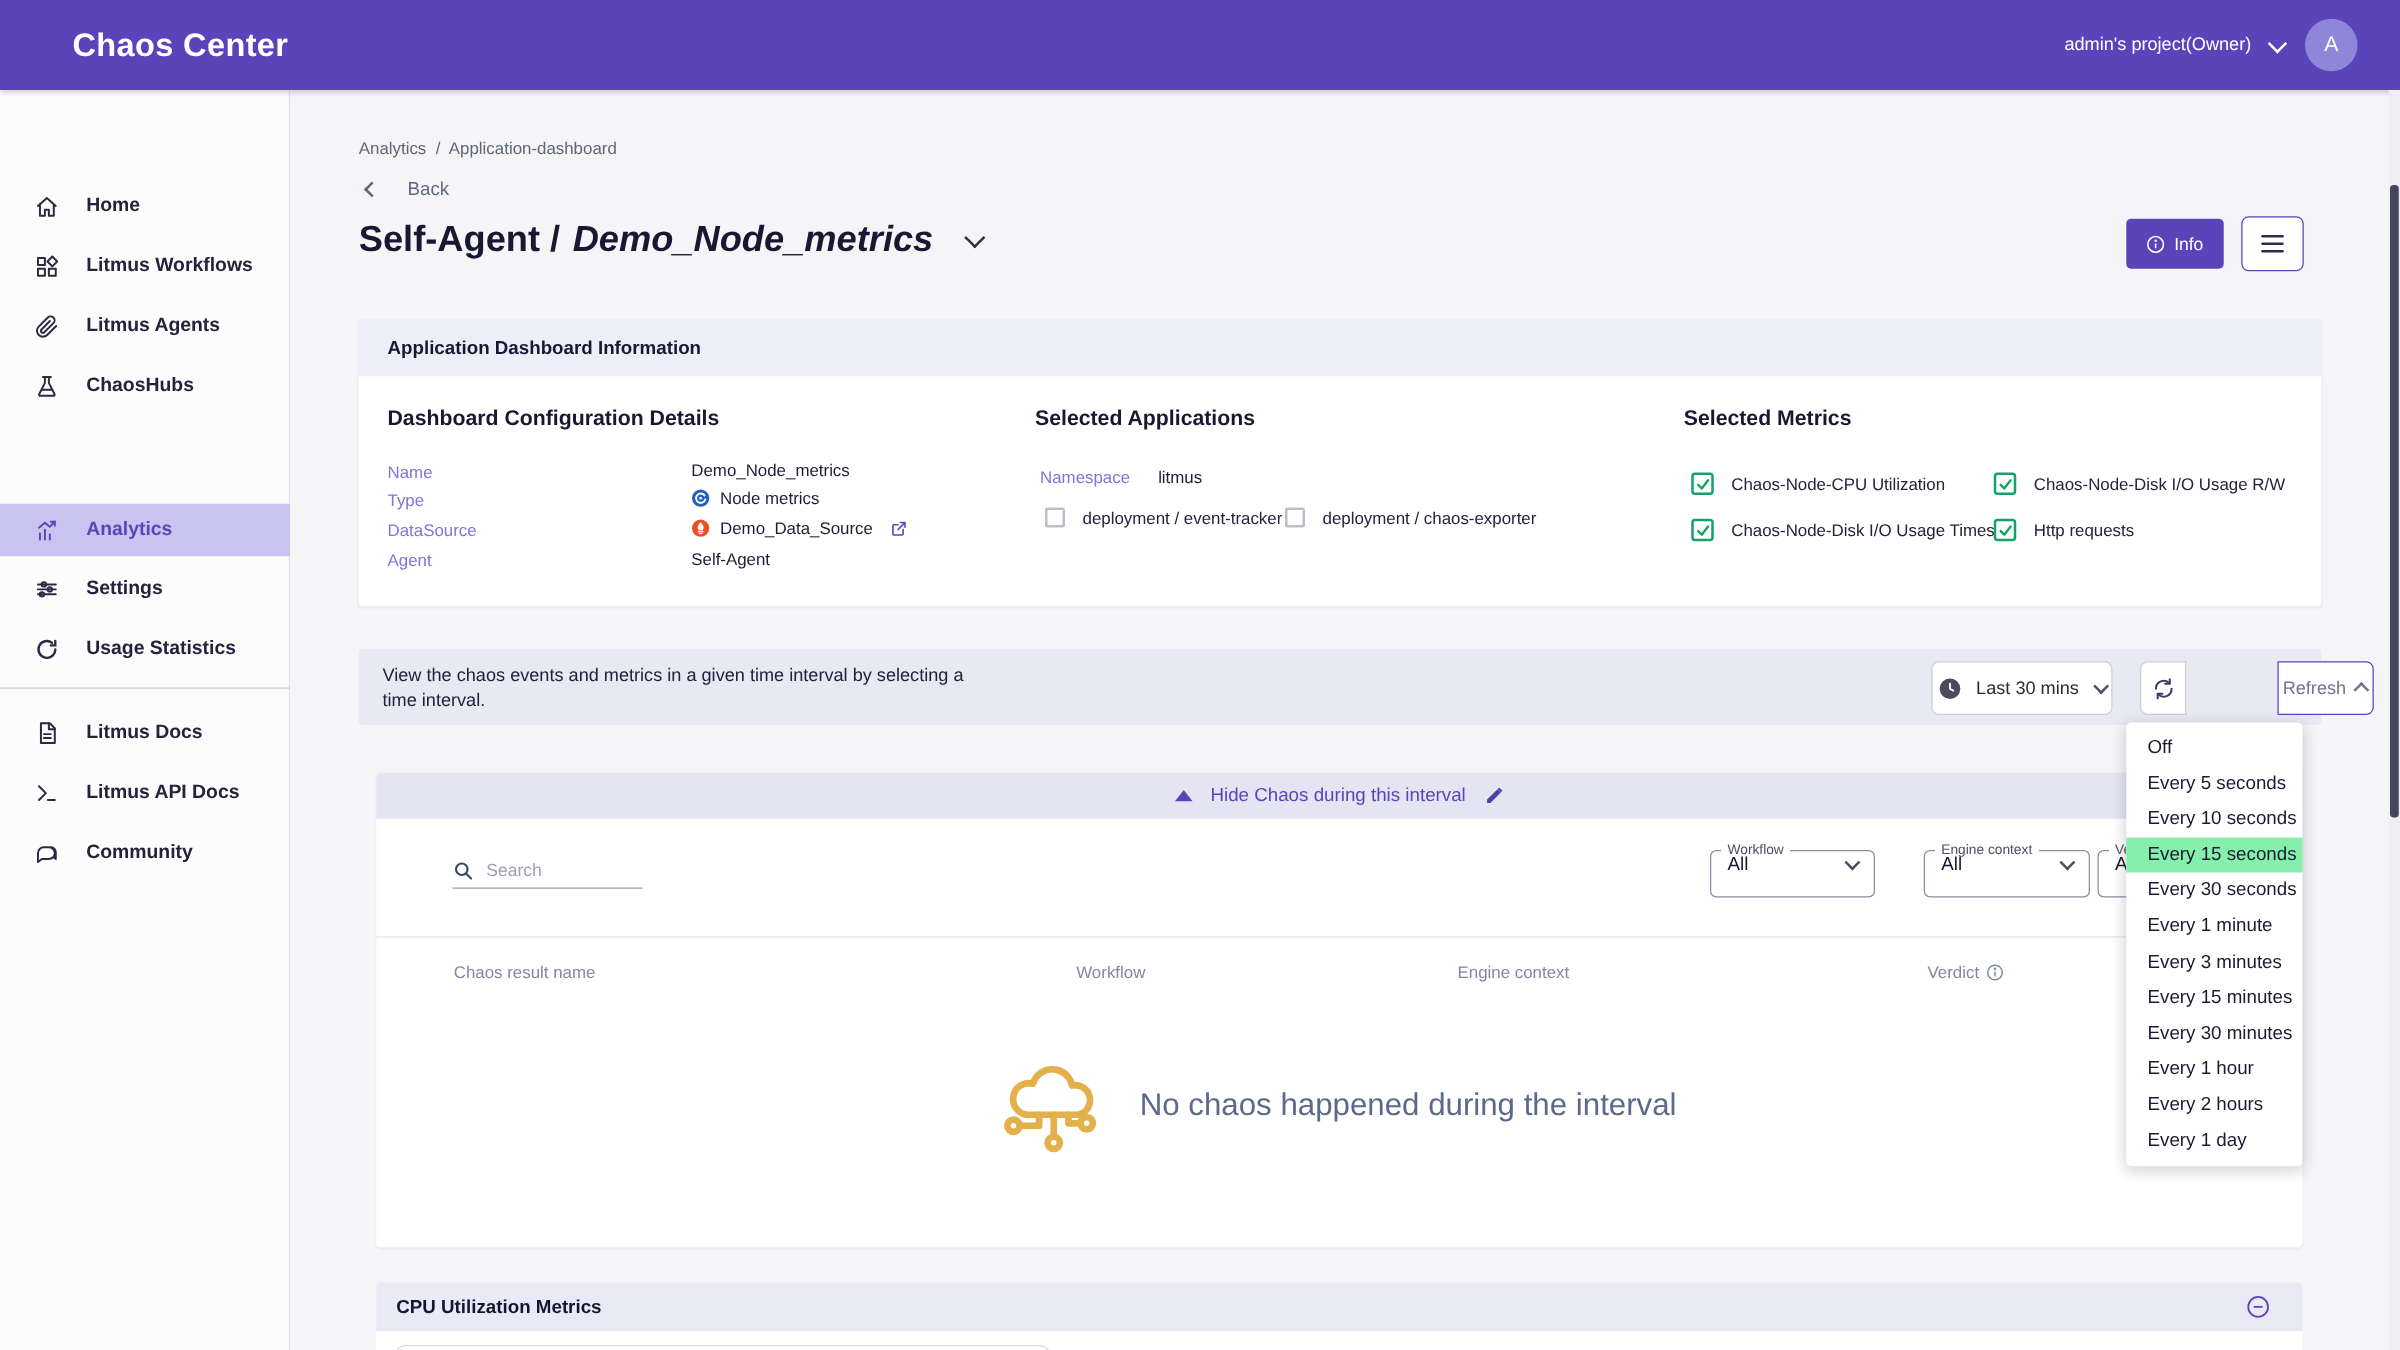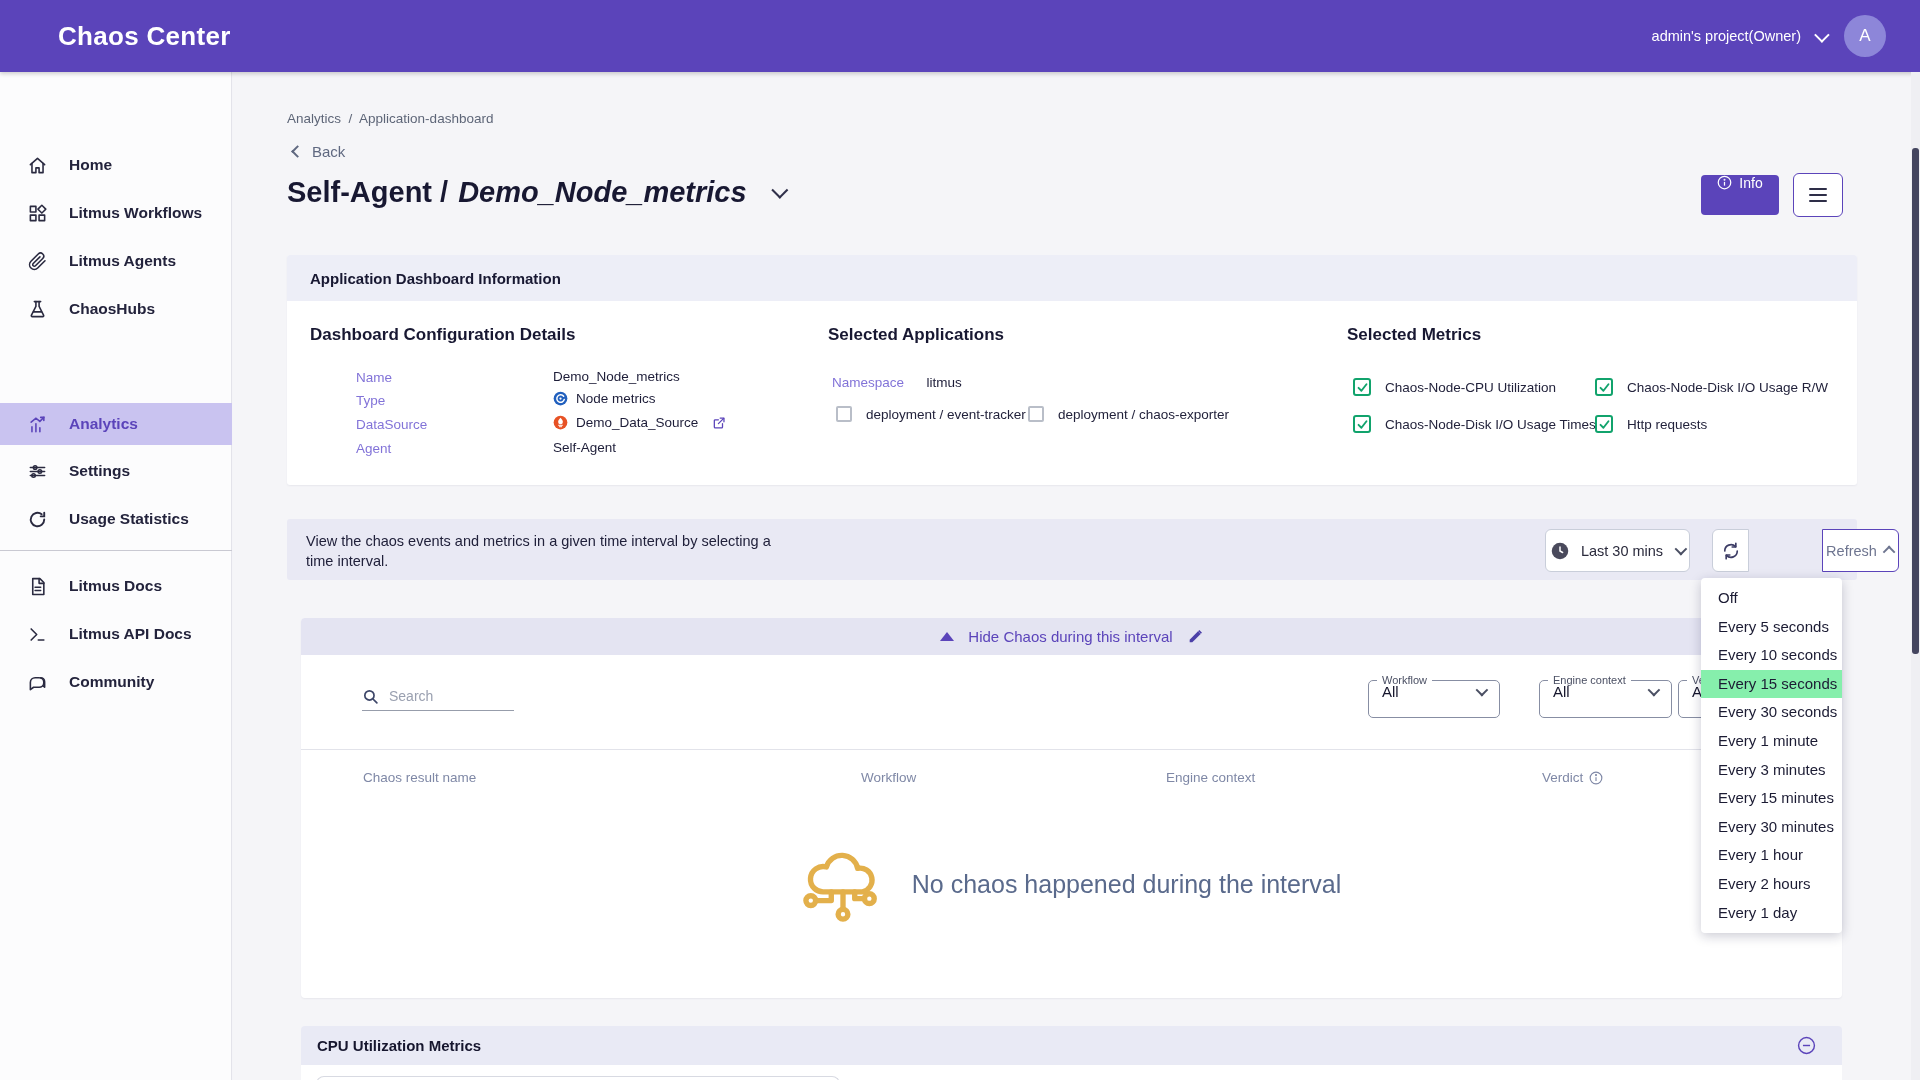--- a/index.html
+++ b/index.html
@@ -26,43 +26,43 @@
   .nav-item svg { width:19px; height:19px; stroke:#2A2A40; }
   .nav-item.active { background:#C9C3F0; color:#5B44BA; }
   .nav-item.active svg { stroke:#5B44BA; }
   .side-divider { position:absolute; left:0; top:478px; width:232px; height:1px; background:#C9C9D2; }
 
   
   .main-bg { position:absolute; left:233px; top:72px; width:1687px; height:1008px; background:#F5F5F8; }
   .crumb { position:absolute; left:287px; top:111px; font-size:13.5px; color:#5E6678; }
   .crumb span { cursor:pointer; }
   .back-link { position:absolute; left:293px; top:143px; font-size:15px; color:#5F6880; cursor:pointer;
-    display:flex; align-items:center; gap:10px; }
+    display:flex; align-items:center; gap:24px; }
   .back-chev { width:9px; height:9px; border:solid #5F6880; border-width:0 0 2px 2px; transform:rotate(45deg); }
   .page-title { position:absolute; left:287px; top:176px; font-size:29px; font-weight:bold; color:#181832;
     display:flex; align-items:center; gap:10px; }
   .page-title .ital { font-style:italic; }
   .title-chev { width:12px; height:12px; border:solid #30304A; border-width:0 2.5px 2.5px 0;
     transform:rotate(45deg) translateY(-4px); margin-left:14px; cursor:pointer; }
 
   .info-btn { position:absolute; left:1701px; top:175px; width:78px; height:40px; background:#5B44BA;
-    border:none; border-radius:4px; color:#fff; font-size:14px; display:flex; align-items:flex-start;
+    border:none; border-radius:4px; color:#fff; font-size:14px; display:flex; align-items:center;
     justify-content:center; gap:7px; cursor:pointer; font-family:inherit; }
   .menu-btn { position:absolute; left:1793px; top:173px; width:50px; height:44px; background:#fff;
     border:1.5px solid #5B44BA; border-radius:6px; display:flex; flex-direction:column; gap:3.5px;
     align-items:center; justify-content:center; cursor:pointer; }
   .menu-btn i { width:18px; height:2.4px; background:#2E2E48; border-radius:1px; }
 
   
   .panel { position:absolute; left:287px; top:255px; width:1570px; height:230px; background:#fff;
     border-radius:3px; box-shadow:0 1px 2px rgba(20,20,60,.06); }
   .panel-head { height:46px; background:#EDEEF7; border-radius:3px 3px 0 0; display:flex; align-items:center;
     padding-left:23px; font-size:15px; font-weight:bold; color:#181832; }
   .col-title { position:absolute; font-size:17px; font-weight:bold; color:#181832; }
-  .cfg-label { position:absolute; left:310px; font-size:13.5px; color:#8273D8;margin-left:46px; }
+  .cfg-label { position:absolute; left:310px; font-size:13.5px; color:#8273D8; }
   .cfg-value { position:absolute; left:553px; font-size:13.5px; color:#1D1D38; display:flex; align-items:center; gap:8px; }
   .ext-link { cursor:pointer; display:inline-flex; margin-left:6px; }
   .ns-label { color:#8273D8; font-size:13.5px; }
   .ns-value { color:#1D1D38; font-size:13.5px; margin-left:18px; }
   .chk-row { position:absolute; display:flex; align-items:center; gap:14px; font-size:13.5px; color:#23233C; }
   .box-un { width:16px; height:16px; border:2px solid #B9BEC8; border-radius:2px; background:#fff; cursor:pointer; }
   .box-ck { width:18px; height:18px; border:2px solid #11A36C; border-radius:3px; background:#fff; cursor:pointer;
     display:flex; align-items:center; justify-content:center; }
 
   

